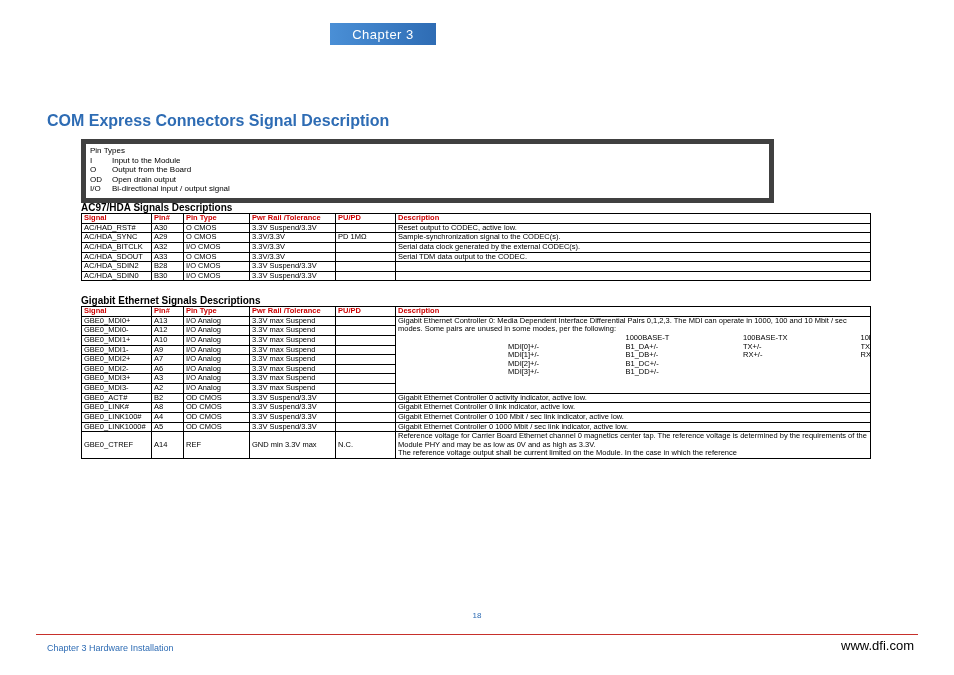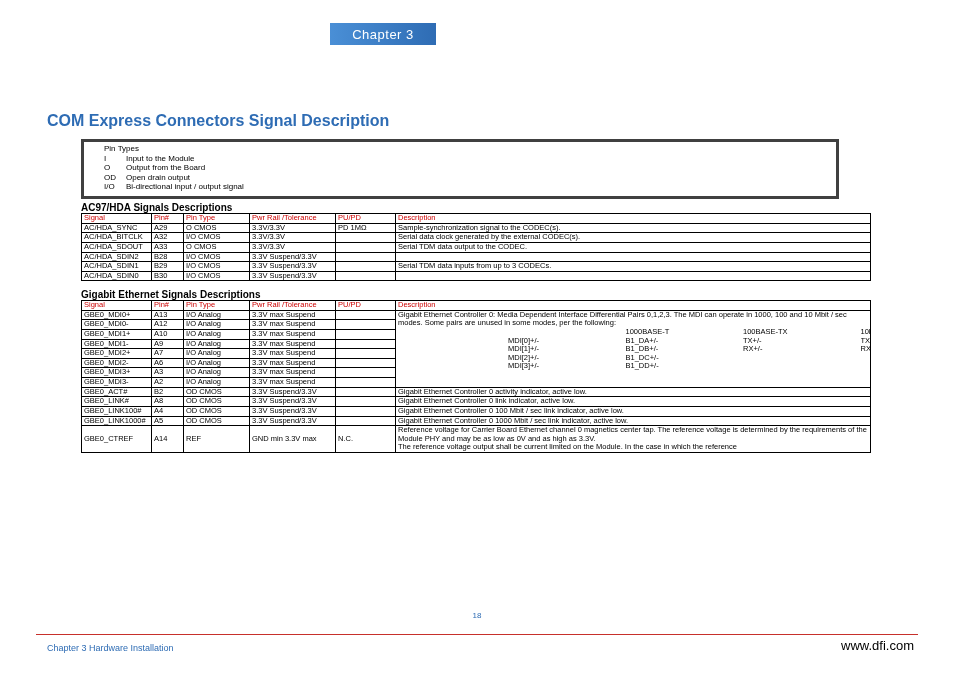--- a/index.html
+++ b/index.html
@@ -1,30 +1,30 @@
 <!DOCTYPE html>
 <html><head>
 <meta charset="utf-8">
 <style>
   * { box-sizing: border-box; margin: 0; padding: 0; }
   body { font-family: Verdana, Arial, sans-serif; font-size: 8px; color: #000; background: #fff; width: 954px; height: 675px; position: relative; }
   .chapter-tab { position: absolute; top: 23px; left: 330px; width: 106px; height: 22px; background: linear-gradient(to right,#4a8fd6 0%,#2e6cb4 100%); color:#fff; font-size:13px; display:flex; align-items:center; justify-content:center; letter-spacing:.5px; }
   .title { position:absolute; top:92px; left:47px; color:#2e6cb4; font-size:16px; font-weight:bold;margin-top:20px; }
-  .pin-box { position:absolute; top:139px; left:81px; width:758px; border:3px solid #404040; padding:2px 4px 4px 20px; line-height:1.2; }
+  .pin-box { position:absolute; top:139px; left:81px; width:693px; border:5px solid #404040; padding:2px 4px 4px 4px; line-height:1.2; }
   .pin-box .hdr { font-size:8px; }
   .pin-row { display:flex; }
   .pin-row .c1 { width:22px; }
   .pin-row .c2 { flex:1; }
   .sec-title { font-weight:bold; font-size:10px; margin-bottom:0; }
   .tbl-wrap { position:absolute; left:81px; width:790px; }
   .tbl-wrap.t1 { top:202px; }
-  .tbl-wrap.t2 { top:289px; }
+  .tbl-wrap.t2 { top:295px; }
   table { border-collapse:collapse; width:100%; table-layout:fixed; }
   th,td { border:1px solid #000; padding:0 2px; font-size:7.5px; text-align:left; vertical-align:top; line-height:1.15; overflow:hidden; }
-  th { color:#c00; font-weight:normal; background:#fff; }
+  th { color:#c00; font-weight:bold; background:#fff; }
   col.c-sig{width:70px;} col.c-pin{width:32px;} col.c-typ{width:66px;} col.c-pwr{width:86px;} col.c-pu{width:60px;} col.c-desc{width:auto;}
   .desc-block { white-space:pre-wrap; }
   .mdi-table { margin-left:110px; font-size:7.5px; }
   .mdi-table td { border:none; padding:0 8px 0 0; }
   .footer-line { position:absolute; bottom:40px; left:36px; right:36px; border-top:1px solid #c7302b; }
   .footer-left{position:absolute;bottom:22px;left:47px;color:#2e6cb4;font-size:9px;}
   .footer-right{position:absolute;bottom:22px;right:40px;color:#000;font-size:13px;}
   .pagenum{position:absolute;bottom:55px;left:0;right:0;text-align:center;color:#2e6cb4;font-size:8px;}
 </style>
 </head>
@@ -71,20 +71,28 @@
           <th>Signal</th>
           <th>Pin#</th>
           <th>Pin Type</th>
           <th>Pwr Rail /Tolerance</th>
           <th>PU/PD</th>
           <th>Description</th>
         </tr>
       </thead>
     <tbody id="t1-body">
         <tr>
+          <td>AC/HAD_RST#</td>
+          <td>A30</td>
+          <td>O CMOS</td>
+          <td>3.3V Suspend/3.3V</td>
+          <td></td>
+          <td>Reset output to CODEC, active low.</td>
+        </tr>
+        <tr>
           <td>AC/HDA_SYNC</td>
           <td>A29</td>
           <td>O CMOS</td>
           <td>3.3V/3.3V</td>
           <td>PD 1MΩ</td>
           <td>Sample-synchronization signal to the CODEC(s).</td>
         </tr>
         <tr>
           <td>AC/HDA_BITCLK</td>
           <td>A32</td>
@@ -101,28 +109,20 @@
           <td></td>
           <td>Serial TDM data output to the CODEC.</td>
         </tr>
         <tr>
           <td>AC/HDA_SDIN2</td>
           <td>B28</td>
           <td>I/O CMOS</td>
           <td>3.3V Suspend/3.3V</td>
           <td></td>
           <td></td>
-        </tr>
-        <tr>
-          <td>AC/HDA_SDIN1</td>
-          <td>B29</td>
-          <td>I/O CMOS</td>
-          <td>3.3V Suspend/3.3V</td>
-          <td></td>
-          <td>Serial TDM data inputs from up to 3 CODECs.</td>
         </tr>
         <tr>
           <td>AC/HDA_SDIN0</td>
           <td>B30</td>
           <td>I/O CMOS</td>
           <td>3.3V Suspend/3.3V</td>
           <td></td>
           <td></td>
         </tr>
       </tbody>

